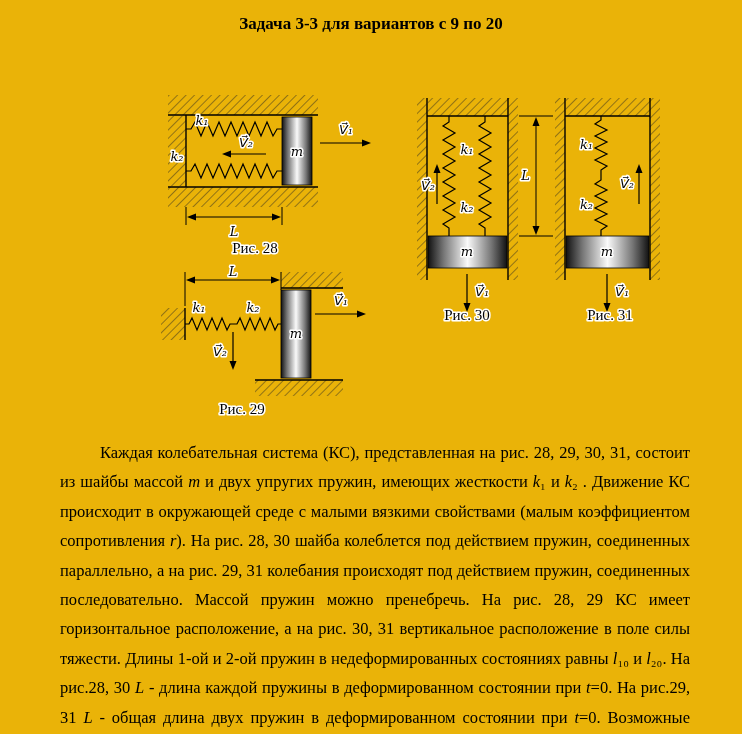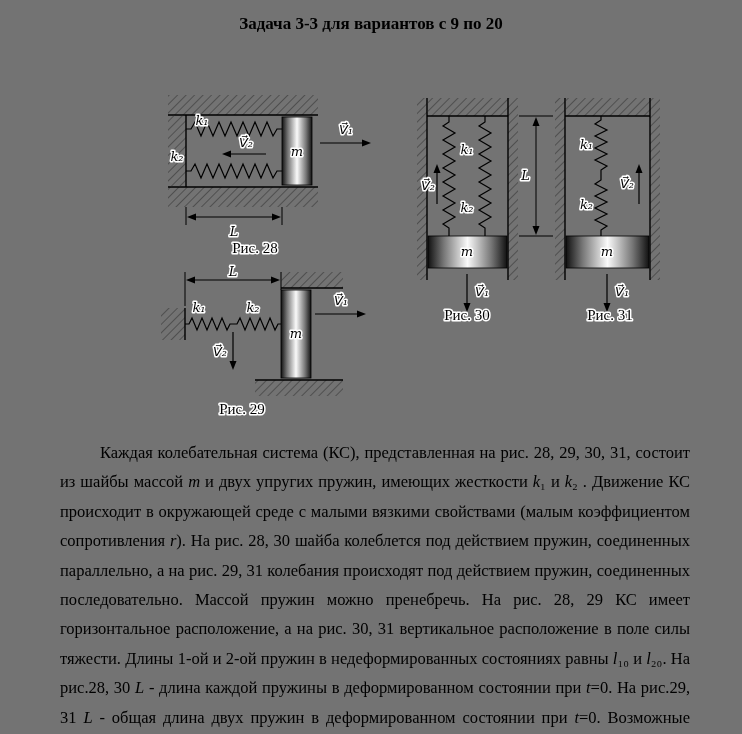--- a/index.html
+++ b/index.html
@@ -1,17 +1,17 @@
 <!DOCTYPE html>
 <html lang="ru"><head>
 <meta charset="utf-8">
 <style>
   html,body{margin:0;padding:0;background:#fff;}
   .page{
-    position:relative;width:742px;height:734px;background:#737373;overflow:hidden;
+    position:relative;width:742px;height:734px;background:#eab308;overflow:hidden;
     font-family:"Liberation Serif","DejaVu Serif",serif;color:#000;
   }
   .doc-title{
     position:absolute;top:14px;left:0;width:100%;text-align:center;
     font-size:17px;font-weight:bold;margin:0;
   }
   .fig{position:absolute;}
   .fig svg{display:block;}
   .edge{stroke:#000;stroke-width:1.4;}
   .thin{stroke:#000;stroke-width:1;}

